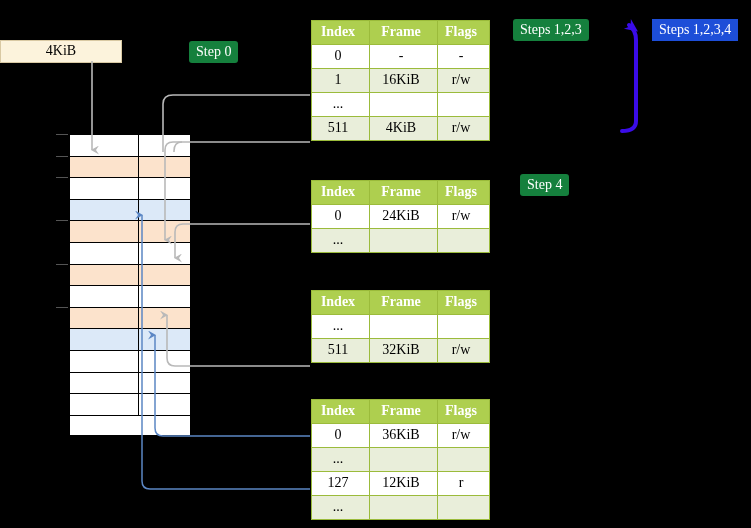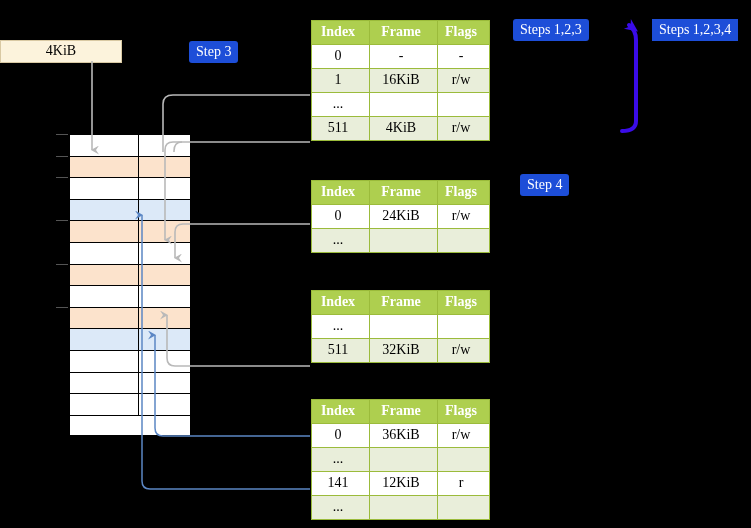--- a/index.html
+++ b/index.html
@@ -3,21 +3,21 @@
 <meta charset="utf-8">
 <style>
   html,body{margin:0;padding:0;background:#000;}
   body{width:751px;height:528px;position:relative;overflow:hidden;
        font-family:"Liberation Serif",serif;color:#000;}
   .stage{position:absolute;left:0;top:0;width:751px;height:528px;}
 
   
   .badge{position:absolute;color:#fff;font-size:14px;line-height:17px;
          padding:2px 7px 3px 7px;white-space:nowrap;font-family:"Liberation Serif",serif;}
-  .badge.red{background:#1d4ed8;border-radius:3px;}
+  .badge.red{background:#15803d;border-radius:3px;}
   .badge.violet{background:#1d4ed8;}
 
   
   .kib-box{position:absolute;background:#FCF3DC;border:1px solid #D9C9A3;
            font-size:14px;text-align:center;line-height:19px;}
 
   
   .mem{position:absolute;left:70px;top:134px;width:120px;height:281px;}
   .mem-row{position:absolute;left:0;width:120px;height:21.6px;
            border-top:1px solid #000;box-sizing:border-box;}
@@ -50,21 +50,21 @@
 </head>
 <body>
 
 <div class="stage">
 
   <div class="kib-box" style="left:0px;top:40px;width:120px;height:21px;">
     <span>4KiB</span>
   </div>
 
   <div class="badge red" style="left:189px;top:41px;">
-    <span>Step 3</span>
+    <span>Step 0</span>
   </div>
   <div class="badge red" style="left:520px;top:174px;">
     <span>Step 4</span>
   </div>
   <div class="badge red" style="left:513px;top:19px;">
     <span>Steps 1,2,3</span>
   </div>
   <div class="badge violet" style="left:652px;top:19px;">
     <span>Steps 1,2,3,4</span>
   </div>
@@ -207,21 +207,21 @@
           <td class="c-index">0</td>
           <td class="c-frame">36KiB</td>
           <td class="c-flags">r/w</td>
         </tr>
         <tr class="r-tint">
           <td class="c-index">...</td>
           <td class="c-frame">&nbsp;</td>
           <td class="c-flags">&nbsp;</td>
         </tr>
         <tr class="r-white">
-          <td class="c-index">141</td>
+          <td class="c-index">127</td>
           <td class="c-frame">12KiB</td>
           <td class="c-flags">r</td>
         </tr>
         <tr class="r-tint">
           <td class="c-index">...</td>
           <td class="c-frame">&nbsp;</td>
           <td class="c-flags">&nbsp;</td>
         </tr>
       </tbody>
   </table>

